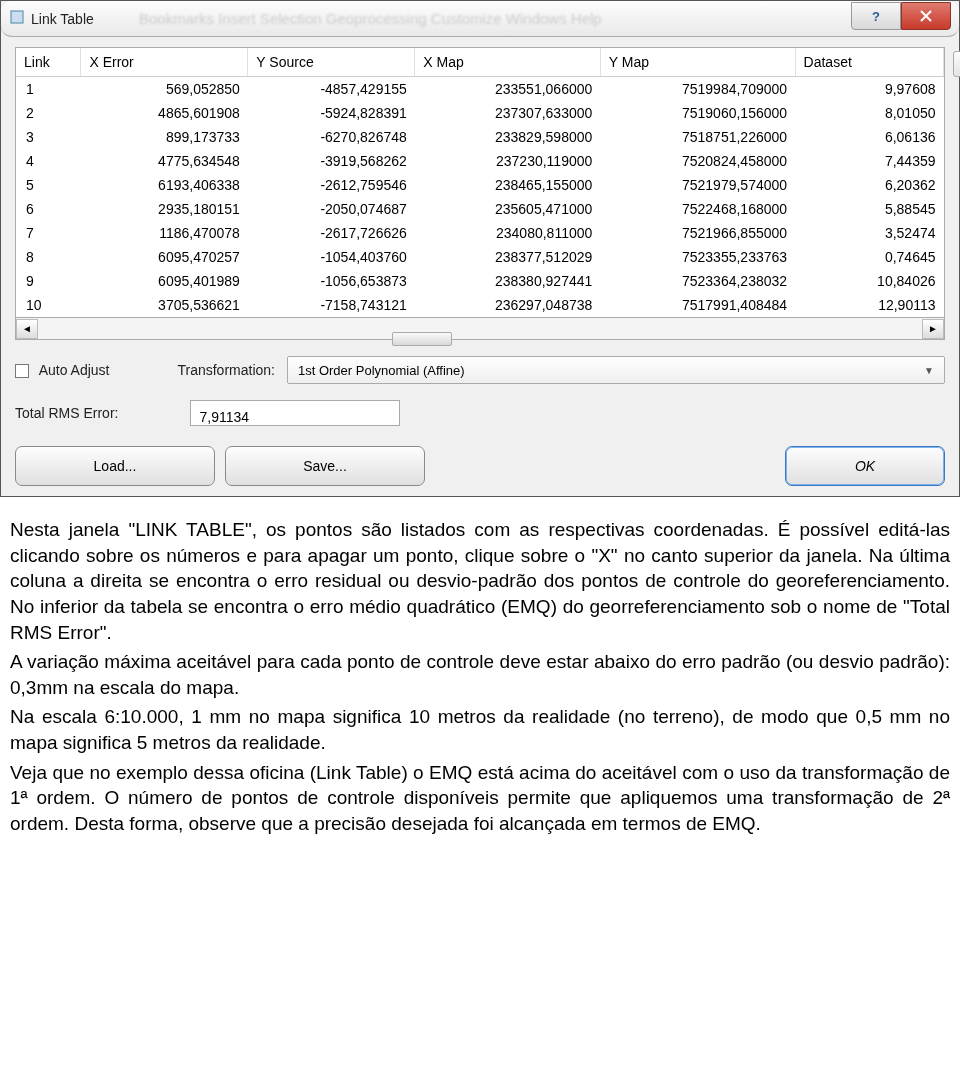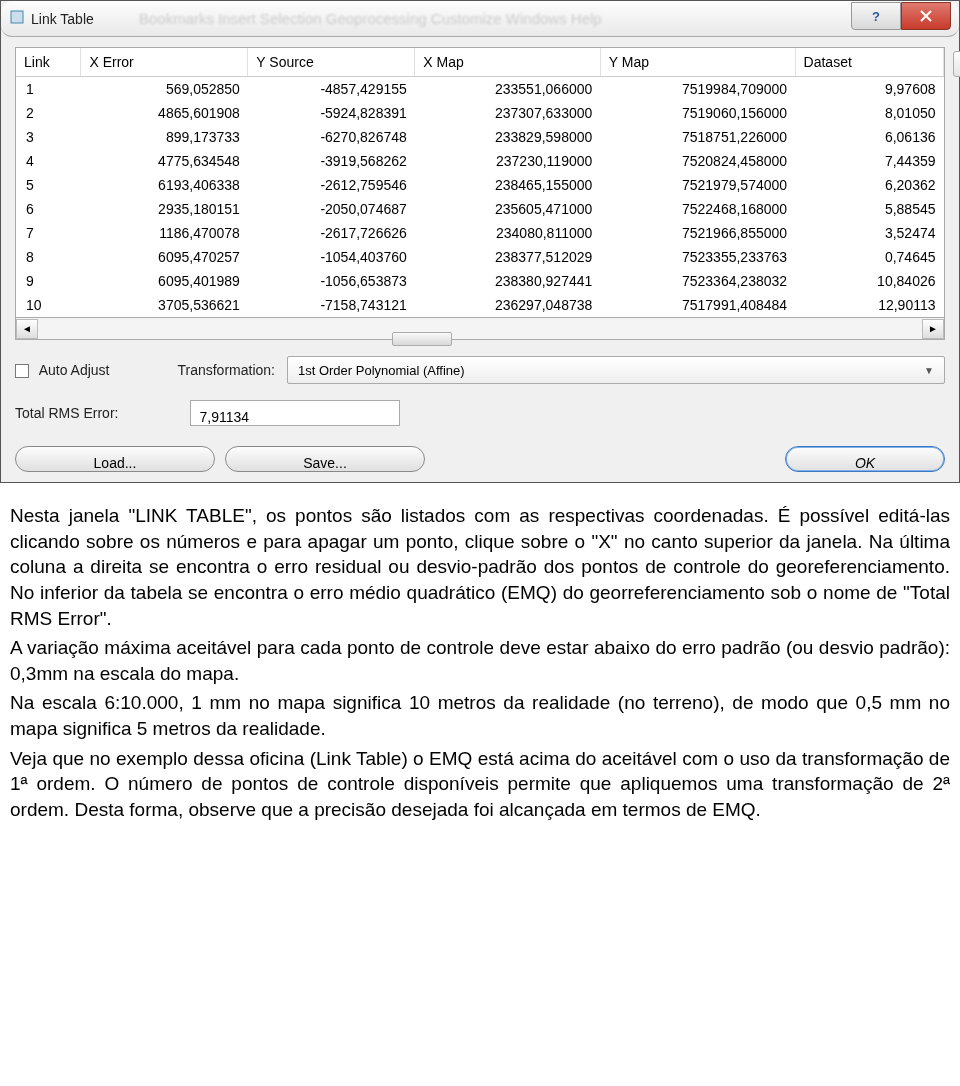--- a/index.html
+++ b/index.html
@@ -29,21 +29,21 @@
   .sc-thumb { position:absolute; left:40%; width:60px; height:14px; top:3px; background:linear-gradient(#fafafa,#d8d8d8); border:1px solid #aaa; border-radius:2px;}
 
   .row { display:flex; align-items:center; margin-top:16px; gap:12px; }
   .cb { width:14px; height:14px; border:1px solid #777; background:#fff; display:inline-block; margin-right:6px; vertical-align:middle;}
   .lbl { font-size:14px; color:#222; }
   .combo { flex:1; height:28px; border:1px solid #aaa; background:linear-gradient(#fff,#eee); display:flex; align-items:center; padding:0 10px; justify-content:space-between; border-radius:2px; }
   .combo .arrow { font-size:10px; color:#555;}
   .txt-in { height:26px; border:1px solid #aaa; background:#fff; padding:0 8px; display:flex; align-items:flex-end; width:210px; font-size:14px;}
 
   .btn-row { display:flex; gap:10px; margin-top:20px; }
-  .btn { height:26px; border:1px solid #8a8a8a; background:linear-gradient(#fdfdfd,#e0e0e0); border-radius:13px; display:flex; align-items:flex-end; justify-content:center; font-size:14px; }
+  .btn { height:40px; border:1px solid #8a8a8a; background:linear-gradient(#fdfdfd,#e0e0e0); border-radius:7px; display:flex; align-items:center; justify-content:center; font-size:14px; }
   .btn.w1 { width:200px; }
   .btn.w2 { width:280px; }
   .btn.okb { width:160px; margin-left:auto; border:1px solid #3b78c4; box-shadow:0 0 0 1px #7fb2ea inset;font-style:italic; }
   .btn.disabled { color:#999; }
 
   .prose { padding: 0 10px 20px 10px; font-family: Arial, sans-serif; font-size:19px; line-height:1.35; color:#000; text-align: justify; }
   .prose p { margin-bottom: 4px; }
 </style>
 </head>
 <body>

